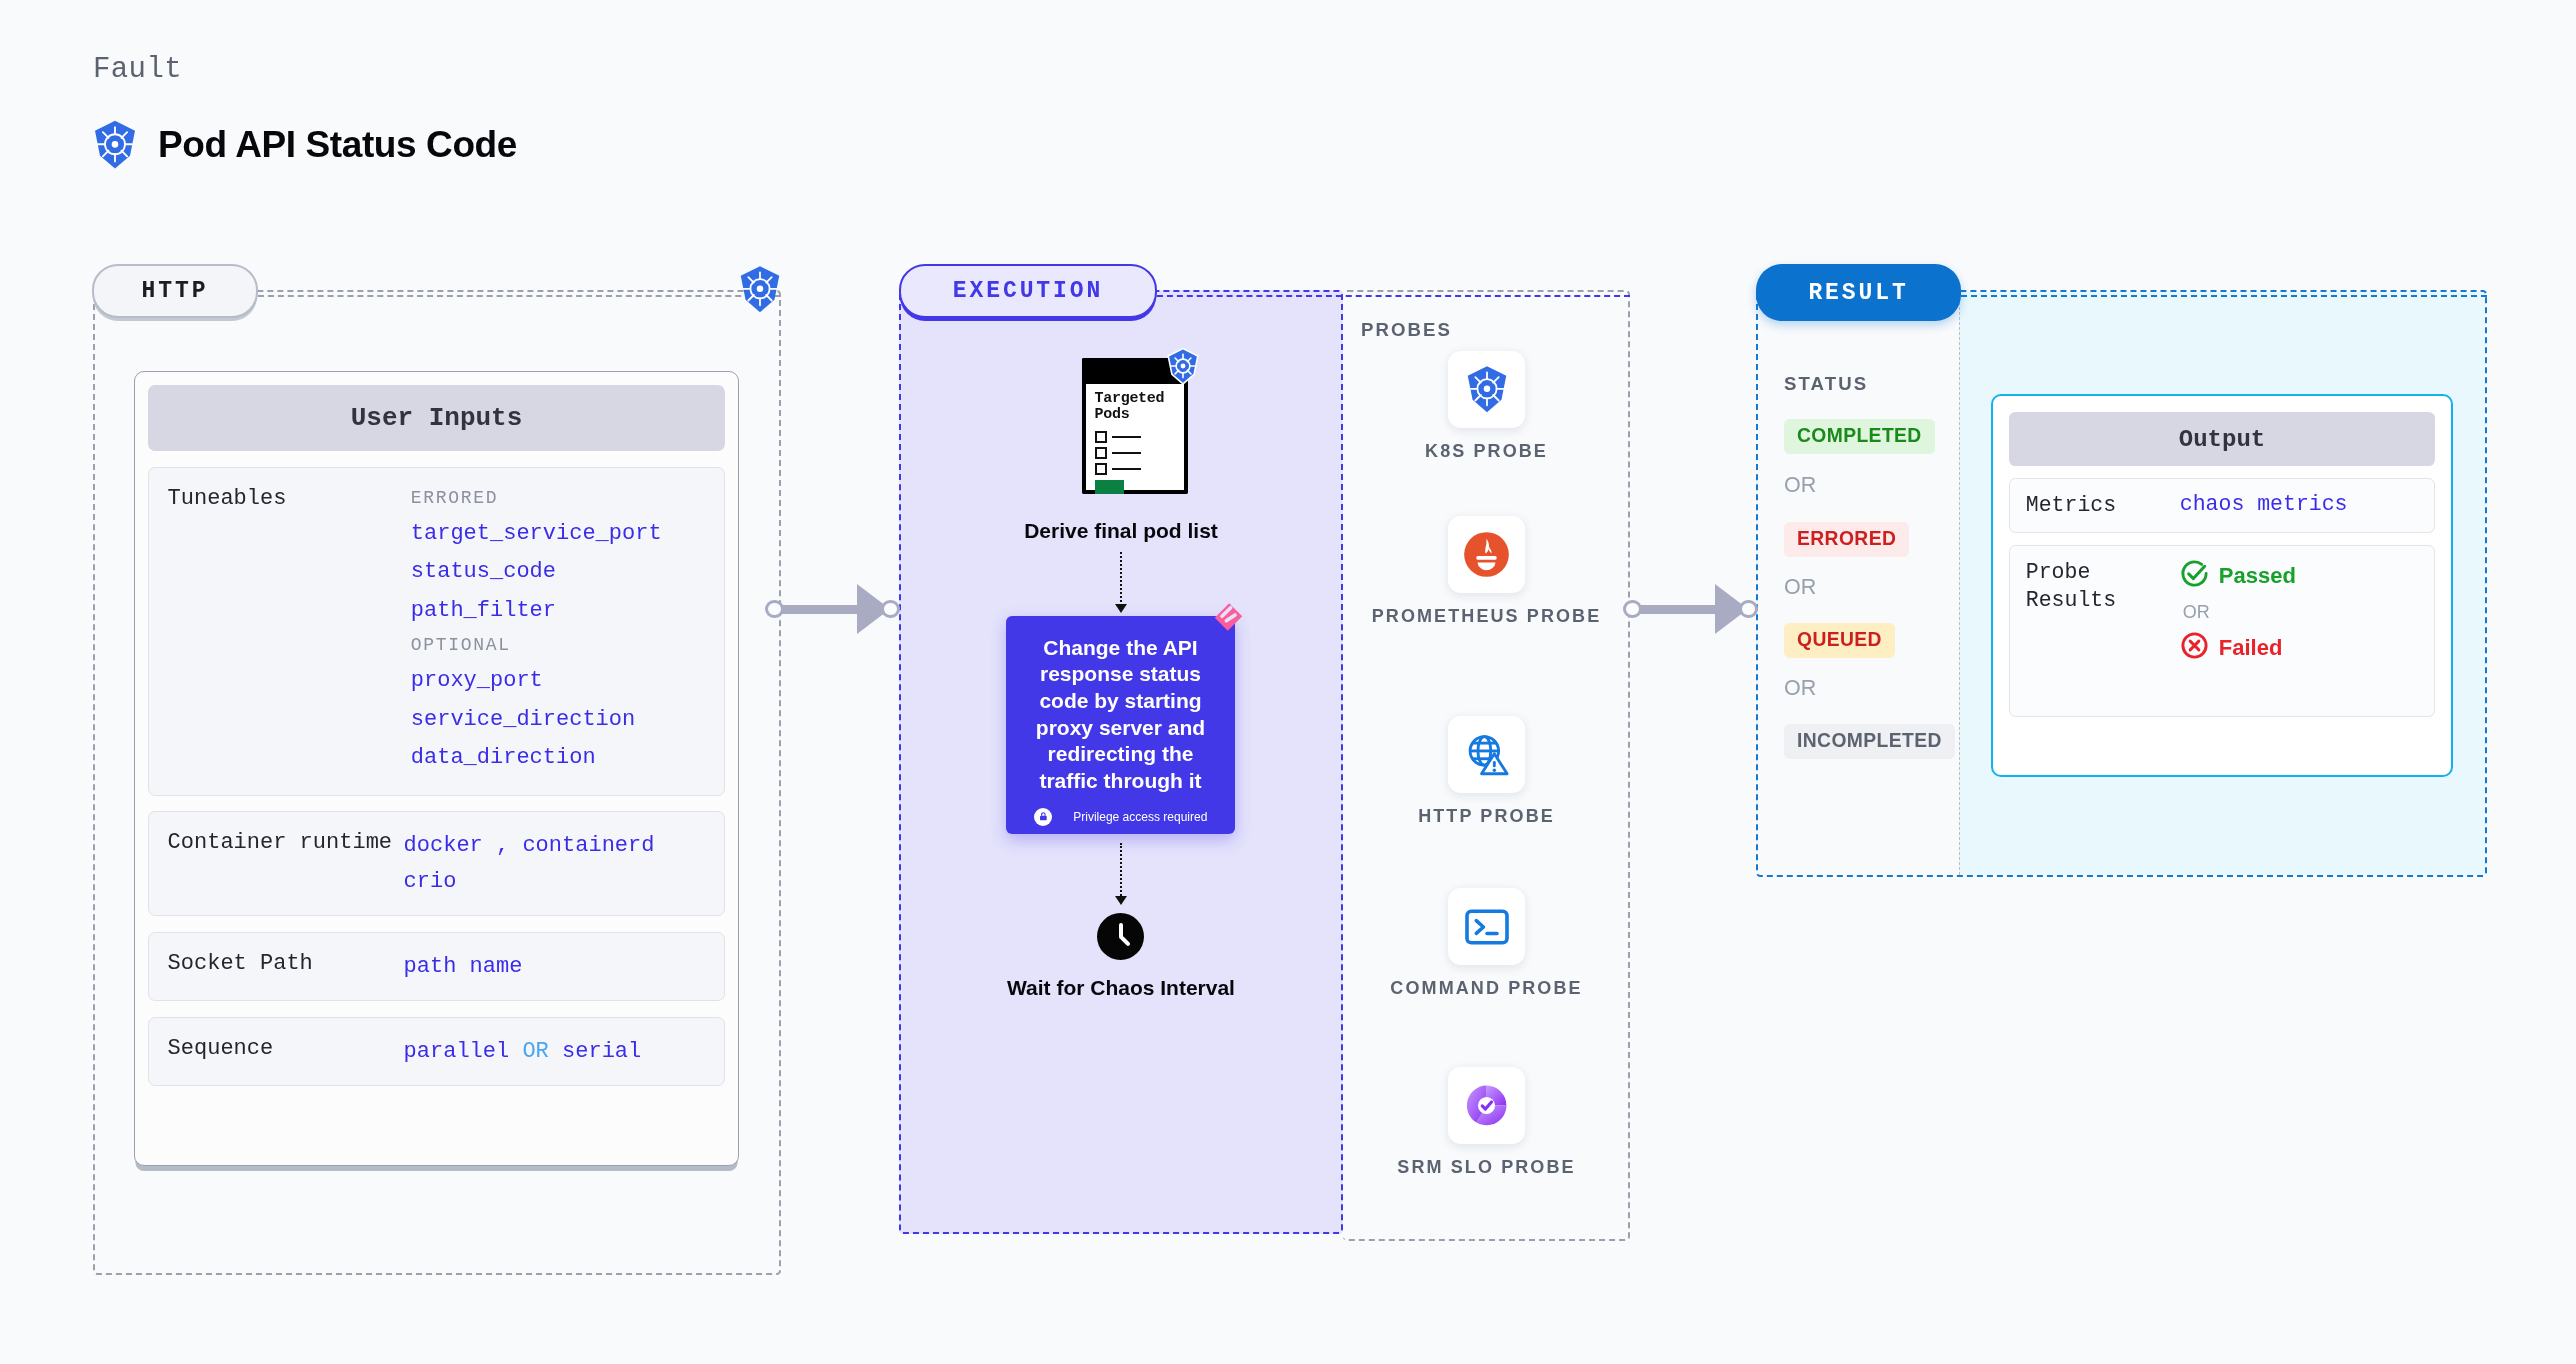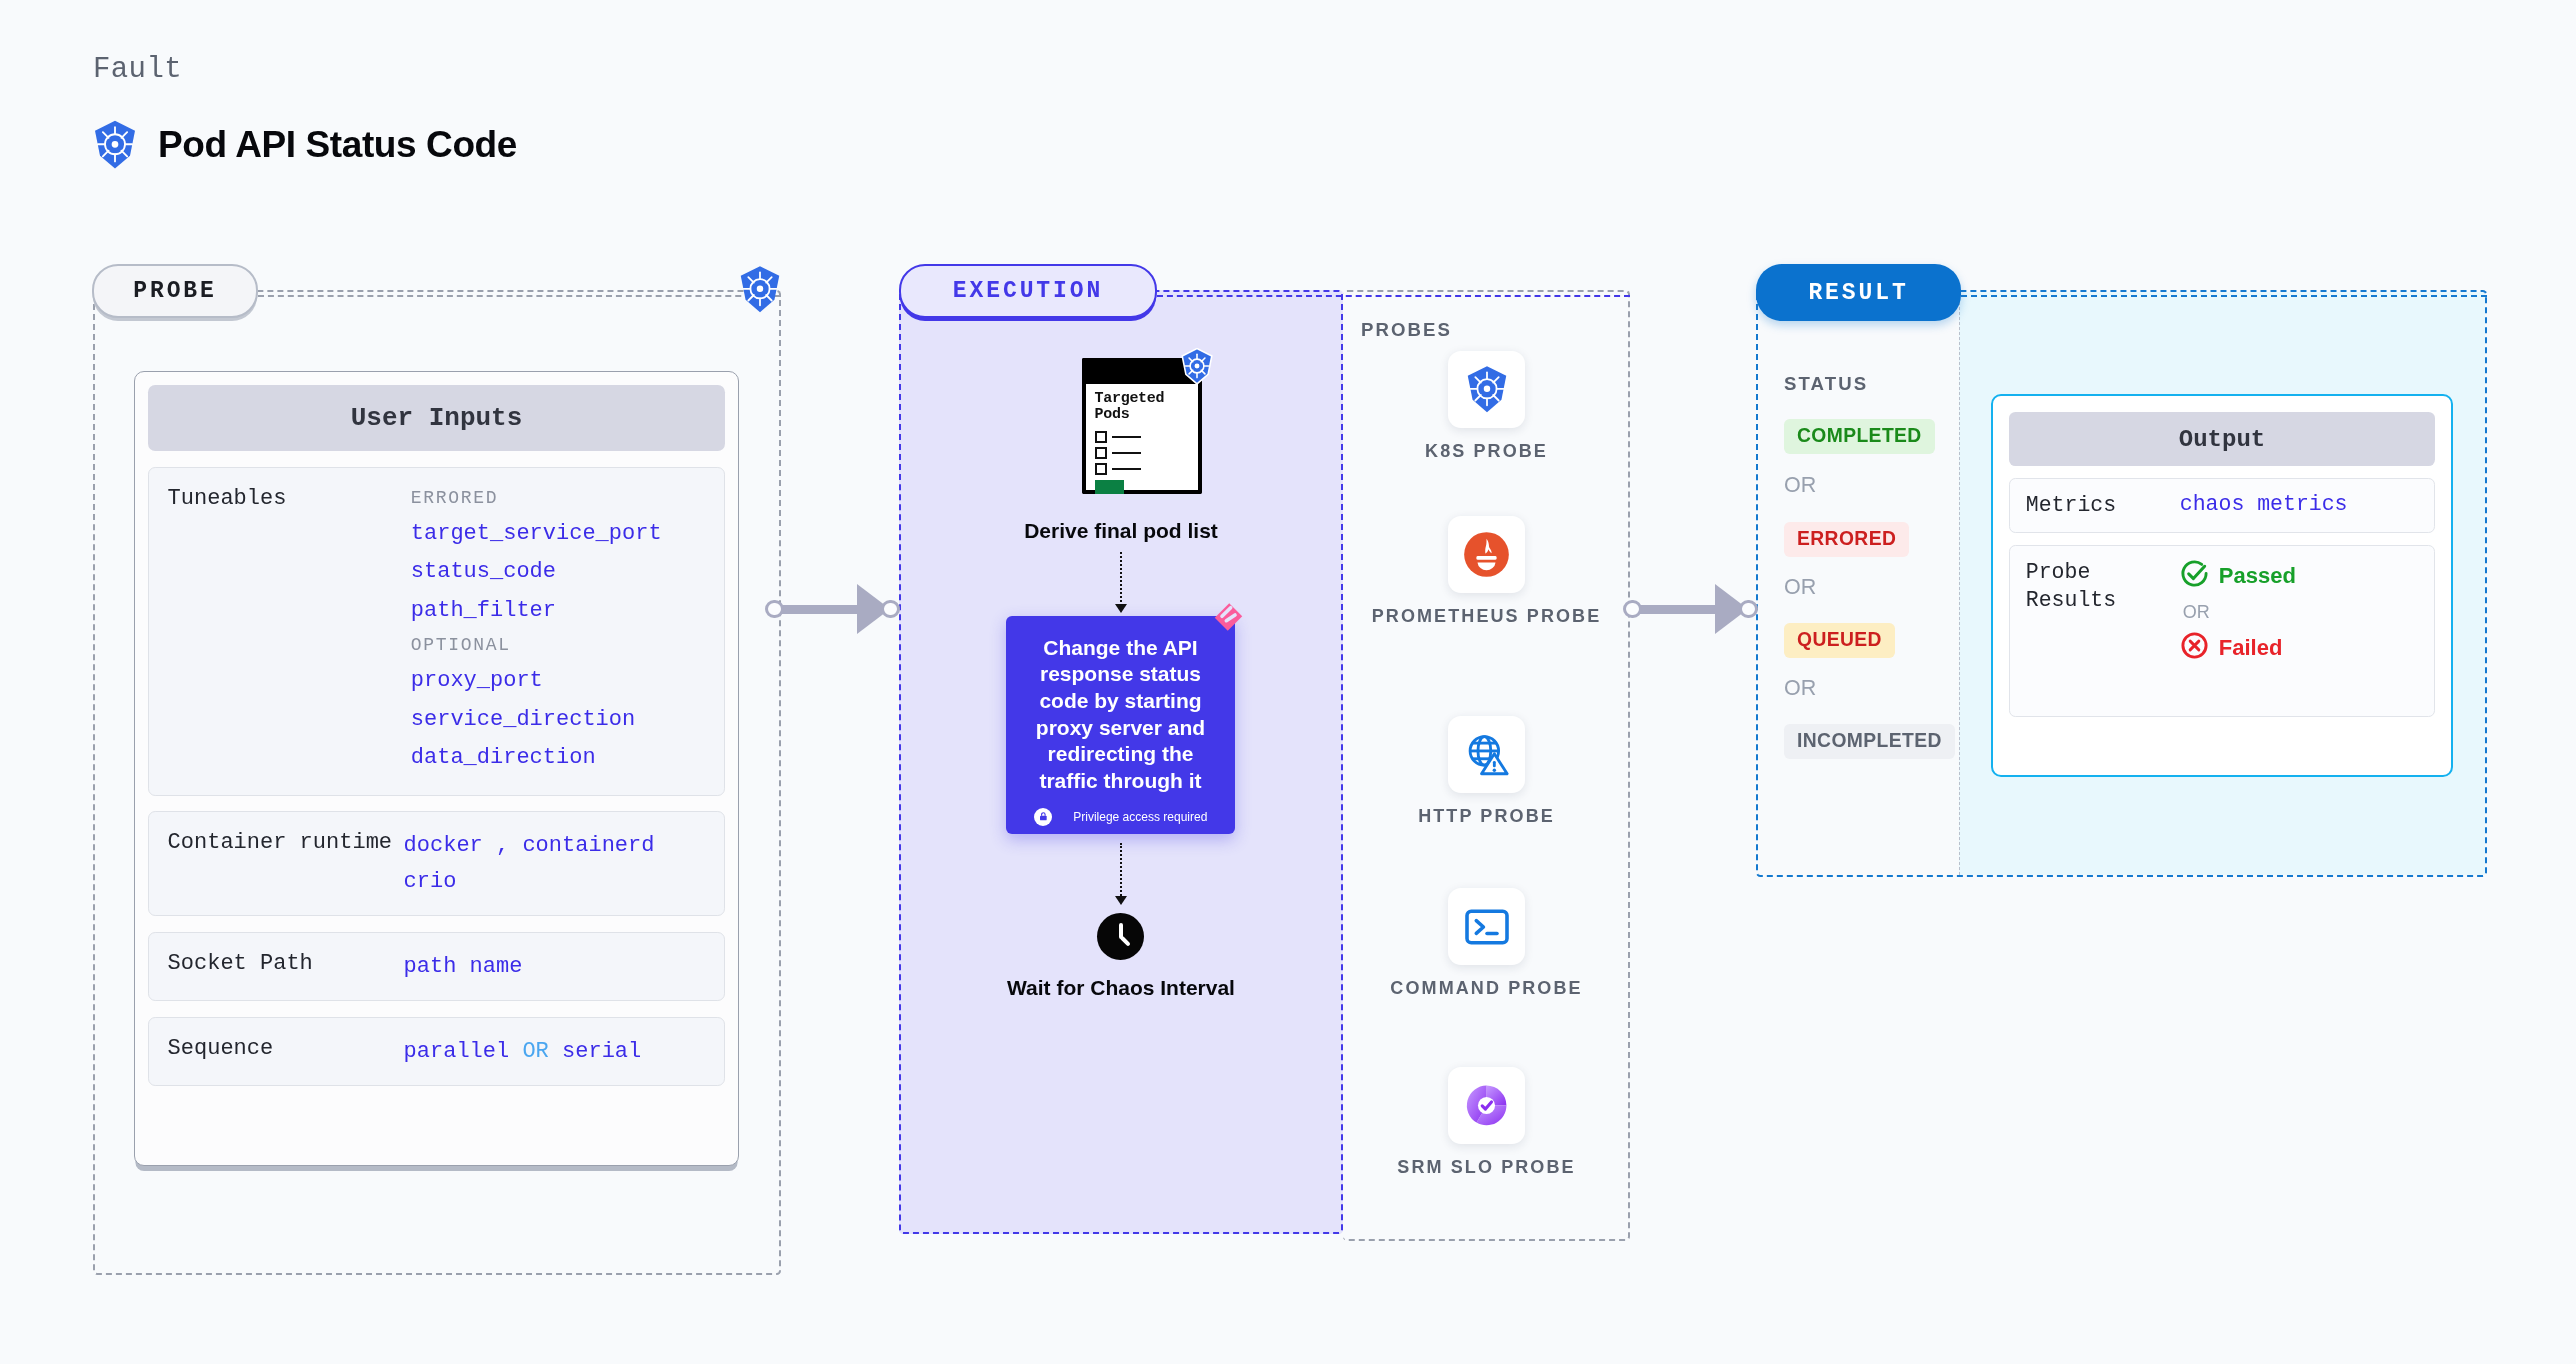--- a/index.html
+++ b/index.html
@@ -86,21 +86,21 @@
   .v-or  { color:#4aa6f0; }
   .v-mut { color:#8b919e; font-size:18px; letter-spacing:1.7px; }
   .tuneables-grid { display:flex; }
   .tuneables-grid .col2 { padding-left:7.2px; }
   .tuneables-grid .col2 > div { margin-bottom:2.9px; }
 
   
   .exec-col { position:absolute; left:899px; top:290px; width:444px; height:944px; }
   .tp-wrap { position:absolute; left:183px; top:68px; width:107px; }
   .tp-card {
-    position:relative; width:120px; height:136px;
+    position:relative; width:106px; height:136px;
     background:#ffffff; border:4.3px solid #000; border-radius:1.4px;
   }
   .tp-topbar { height:21.5px; background:#000; }
   .tp-body { padding:7.2px 5.7px 0 8.6px; }
   .tp-title {
     font-family:"Liberation Mono", monospace; font-weight:700;
     font-size:15px; line-height:1.12; color:#111; letter-spacing:-0.3px;
   }
   .tp-rows { margin-top:6.4px; }
   .tp-row { display:flex; align-items:center; gap:5.7px; margin-bottom:4.3px; }
@@ -217,21 +217,21 @@
   <div class="dash exec-box"></div>
   <div class="dash probes-box"></div>
   <div class="result-inner-fill"></div>
   <div class="dash result-box"></div>
   <div class="result-divider"></div>
 
   <div class="tabline tabline-tune"></div>
   <div class="tabline tabline-exec"></div>
   <div class="tabline tabline-result"></div>
 
-  <div class="tab tab-tune">PROBE</div>
+  <div class="tab tab-tune">HTTP</div>
   <div class="tab tab-exec">EXECUTION</div>
   <div class="tab tab-result">RESULT</div>
 
   <span class="k8s-badge-tune">
     <svg width="44" height="49" viewBox="0 0 64 70">
       <polygon points="32,1 60,15 53,50 32,68 11,50 4,15" fill="#326ce5"></polygon>
       <g stroke="#fff" stroke-width="2.6" fill="none" stroke-linecap="round">
         <circle cx="32" cy="34" r="14"></circle>
           <circle cx="32" cy="34" r="3.4" fill="#fff"></circle>
         <line x1="32" y1="10" x2="32" y2="20"></line>

